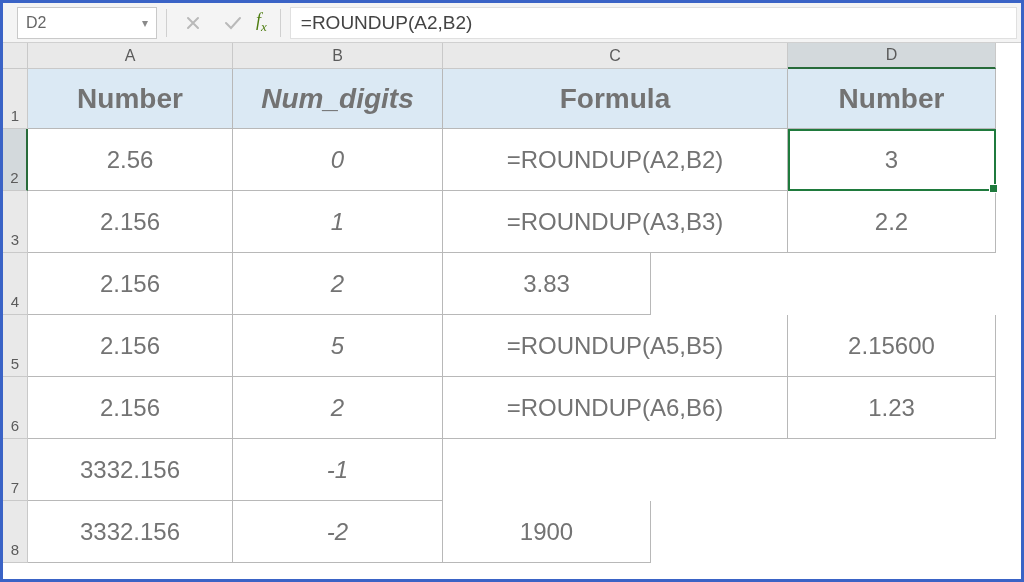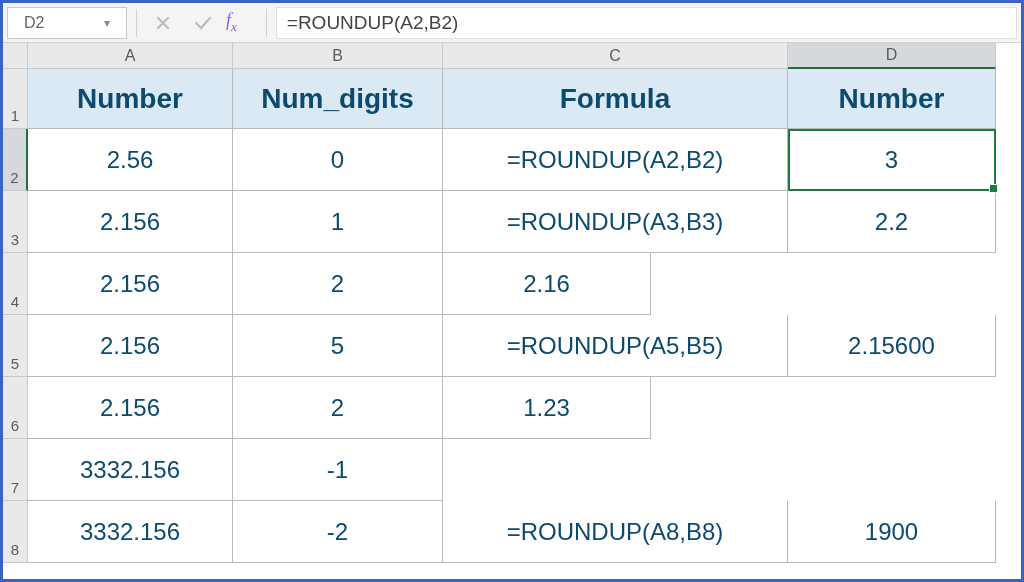--- a/index.html
+++ b/index.html
@@ -21,28 +21,29 @@
   .fx-bar {
     height: 40px;
     background: #f4f4f4;
     border-bottom: 1px solid #d0d0d0;
     display: flex;
     align-items: center;
     padding: 3px 4px;
     gap: 6px;
   }
   .name-box {
-    width: 120px; height: 32px;
+    width: 140px; height: 32px;
     background: #fff;
     border: 1px solid #c9c9c9;
     display: flex; align-items: center;
-    padding: 0 16px;
+    padding: 0 8px;
     font-size: 16px;
     color: #666;
     position: relative;
+    margin-left: 10px;
   }
   .name-box .dd {
     margin-left: auto;
     color: #8a8a8a;
     font-size: 12px;
   }
   .sep-v {
     width: 1px; height: 28px;
     background: #d0d0d0;
     margin: 0 3px;
@@ -51,23 +52,23 @@
     width: 34px; height: 26px;
     display: flex; align-items: center; justify-content: center;
     color: #b9b9b9;
     font-size: 20px;
     border-radius: 2px;
   }
   .fx-btn svg { display:block; }
   .fx-label {
     font-style: italic;
     font-family: "Times New Roman", serif;
-    color: #8b5cf6;
+    color: #4d7c0f;
     font-size: 18px;
-    margin-right: 20px;
+    margin-right: 4px;
     text-align: right;
   }
   .formula-input {
     flex: 1;
     height: 32px;
     background: #fff;
     border: 1px solid #e0e0e0;
     padding: 0 10px;
     font-size: 19px;
     color: #444;
@@ -123,32 +124,32 @@
   }
   .row-h.selected {
     background: #d3d9dc;
     border-right: 2px solid #276b3a;
   }
   .cell {
     display:flex; align-items:center; justify-content:center;
     border-right: 1px solid #b8b8b8;
     border-bottom: 1px solid #b8b8b8;
     font-size: 24px;
-    color: #0c4a6e;
+    color: #737373;
     background:#fff;
     position: relative;
   }
   .th {
     background: #dbe9f4;
     font-weight: bold;
     font-size: 28px;
   }
   
   .cA { width: 205px; }
-  .cB { width: 210px; }
+  .cB { width: 210px; font-style: italic; }
   .cC { width: 345px; }
   .cD { width: 208px; }
 
   
   .active-outline {
     position: absolute;
     border: 2px solid #1f7a3d;
     pointer-events: none;
     z-index: 5;
   }
@@ -225,48 +226,48 @@
       <div class="cell cA">2.156</div>
       <div class="cell cB">1</div>
       <div class="cell cC">=ROUNDUP(A3,B3)</div>
       <div class="cell cD right-edge">2.2</div>
     </div>
 
     <div class="row">
       <div class="row-h">4</div>
       <div class="cell cA">2.156</div>
       <div class="cell cB">2</div>
-      <div class="cell cD right-edge">2.16</div>
+      <div class="cell cD right-edge">3.83</div>
     </div>
 
     <div class="row">
       <div class="row-h">5</div>
       <div class="cell cA">2.156</div>
       <div class="cell cB">5</div>
       <div class="cell cC">=ROUNDUP(A5,B5)</div>
       <div class="cell cD right-edge">2.15600</div>
     </div>
 
     <div class="row">
       <div class="row-h">6</div>
       <div class="cell cA">2.156</div>
       <div class="cell cB">2</div>
+      <div class="cell cC">=ROUNDUP(A6,B6)</div>
       <div class="cell cD right-edge">1.23</div>
     </div>
 
     <div class="row">
       <div class="row-h">7</div>
       <div class="cell cA">3332.156</div>
       <div class="cell cB">-1</div>
     </div>
 
     <div class="row">
       <div class="row-h">8</div>
       <div class="cell cA">3332.156</div>
       <div class="cell cB">-2</div>
-      <div class="cell cC">=ROUNDUP(A8,B8)</div>
       <div class="cell cD right-edge">1900</div>
     </div>
 
     <div class="active-outline" style="left:785px; top:86px; width:208px; height:62px;"></div>
 
   </div>
 </div>
 
 </body></html>

